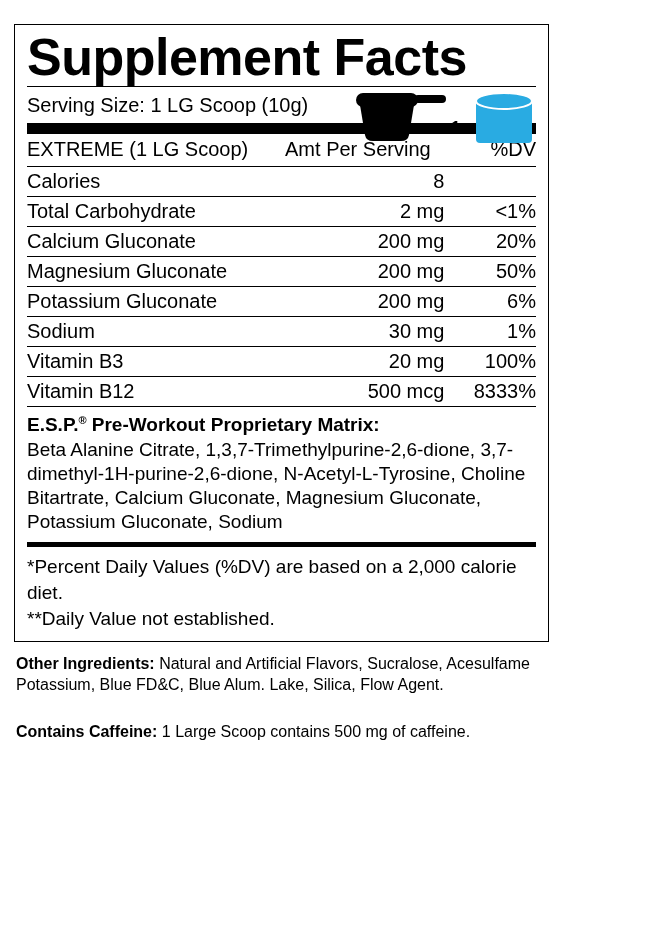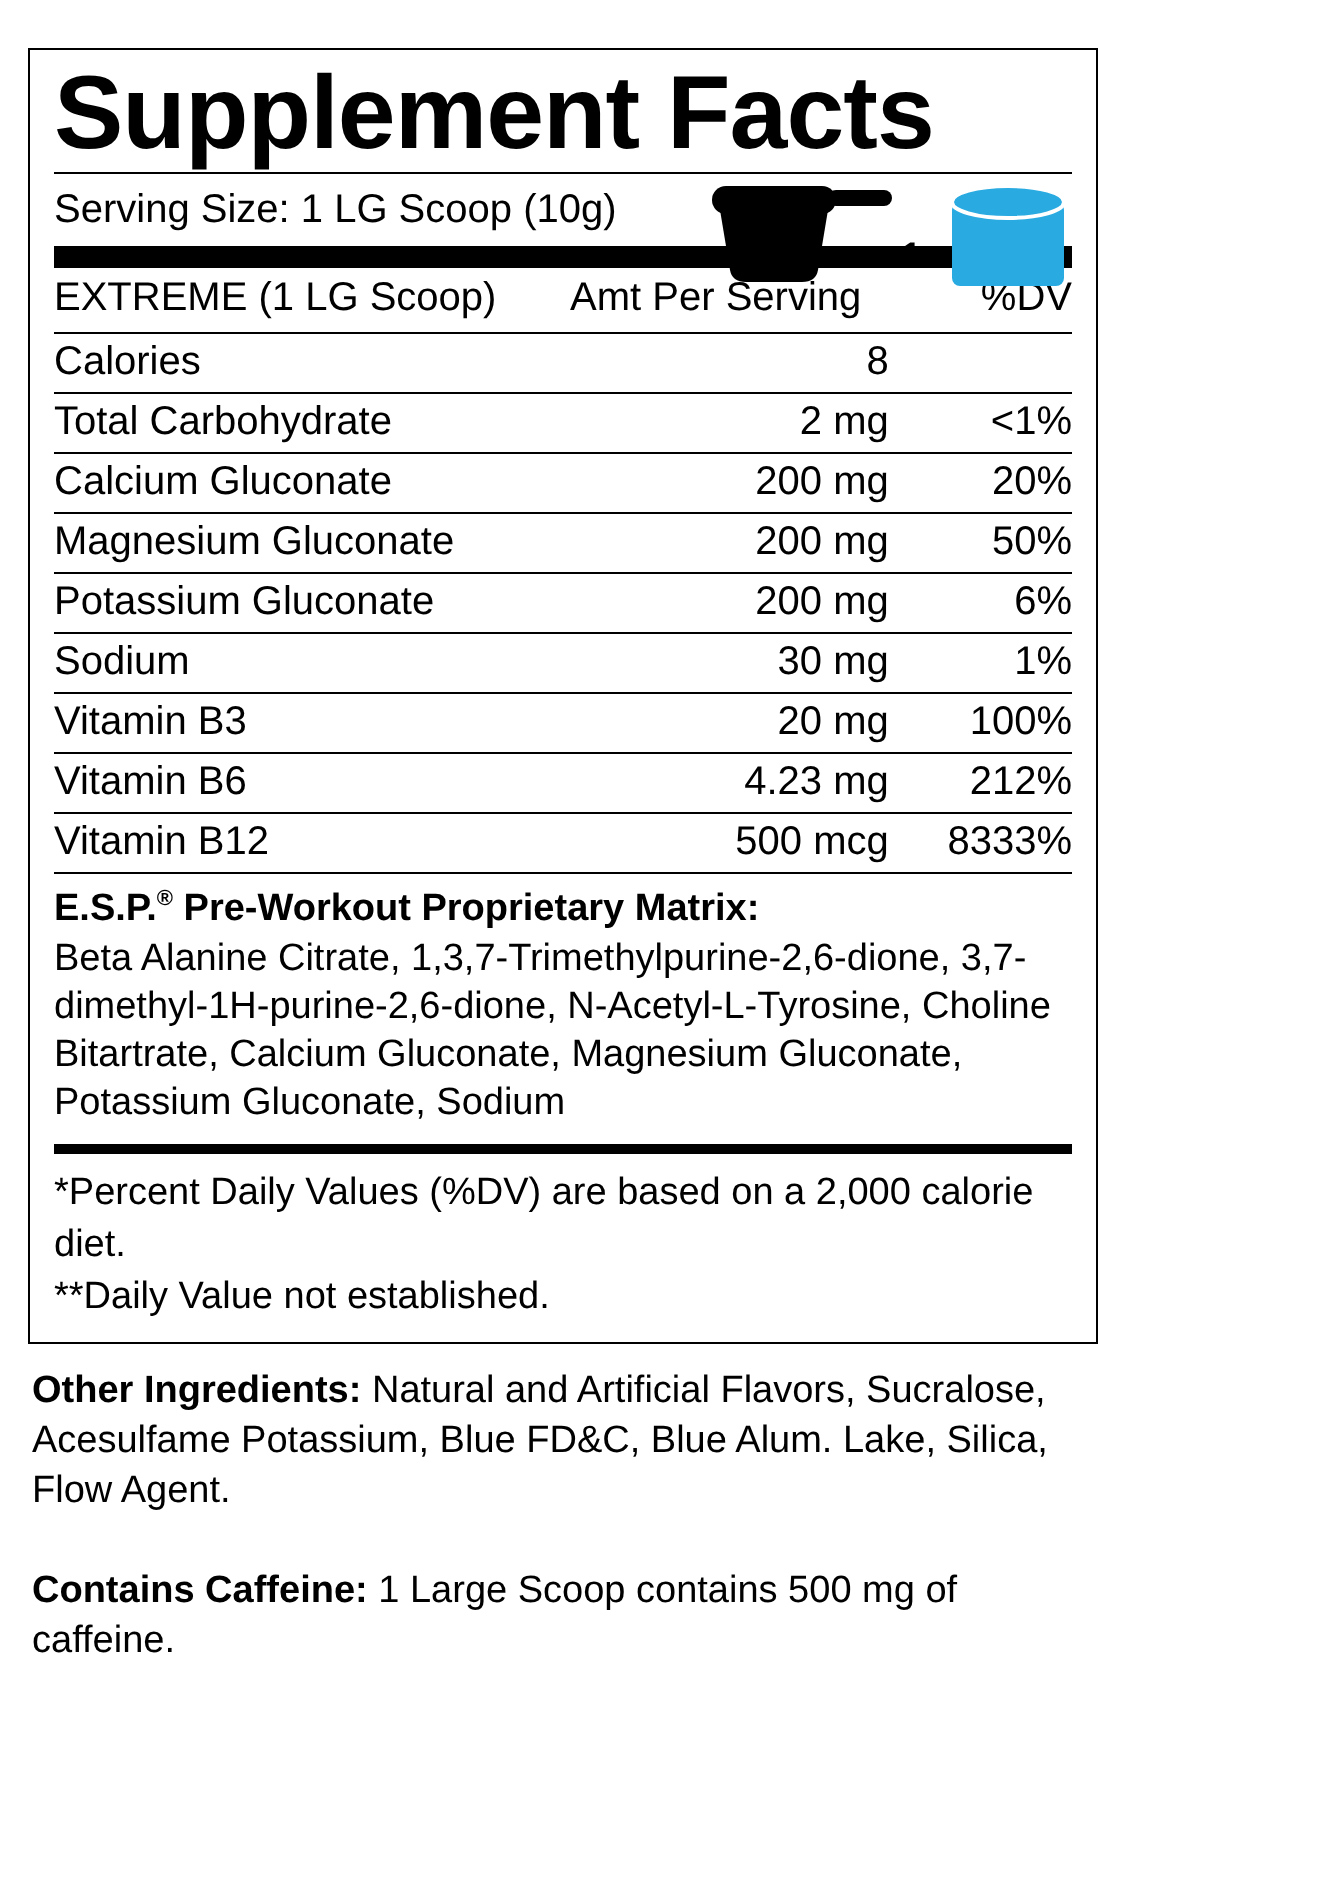--- a/index.html
+++ b/index.html
@@ -101,21 +101,21 @@
   .matrix-body { }
 
   .footnotes {
     font-size: 19px;
     line-height: 1.35;
     padding-top: 7px;
   }
 
   
   .below {
-    font-size: 19px;
+    font-size: 16px;
     line-height: 1.3;
     padding: 12px 2px 0 2px;
   }
   .below b { font-weight: bold; }
   .below .blk { margin-bottom: 0; }
   .gap { height: 26px; }
 </style>
 </head>
 <body>
 
@@ -191,25 +191,20 @@
           <td class="c-name">Sodium</td>
           <td class="c-amt">30 mg</td>
           <td class="c-dv">1%</td>
         </tr>
         <tr>
           <td class="c-name">Vitamin B3</td>
           <td class="c-amt">20 mg</td>
           <td class="c-dv">100%</td>
         </tr>
         <tr>
-          <td class="c-name">Vitamin B6</td>
-          <td class="c-amt">4.23 mg</td>
-          <td class="c-dv">212%</td>
-        </tr>
-        <tr>
           <td class="c-name">Vitamin B12</td>
           <td class="c-amt">500 mcg</td>
           <td class="c-dv">8333%</td>
         </tr>
       </tbody>
     </table>
 
     <div class="matrix-wrap">
       <div class="matrix-title"><span>E.S.P.</span><sup>®</sup><span> Pre-Workout Proprietary Matrix:</span></div>
       <div class="matrix-body">Beta Alanine Citrate, 1,3,7-Trimethylpurine-2,6-dione, 3,7-dimethyl-1H-purine-2,6-dione, N-Acetyl-L-Tyrosine, Choline Bitartrate, Calcium Gluconate, Magnesium Gluconate, Potassium Gluconate, Sodium</div>

